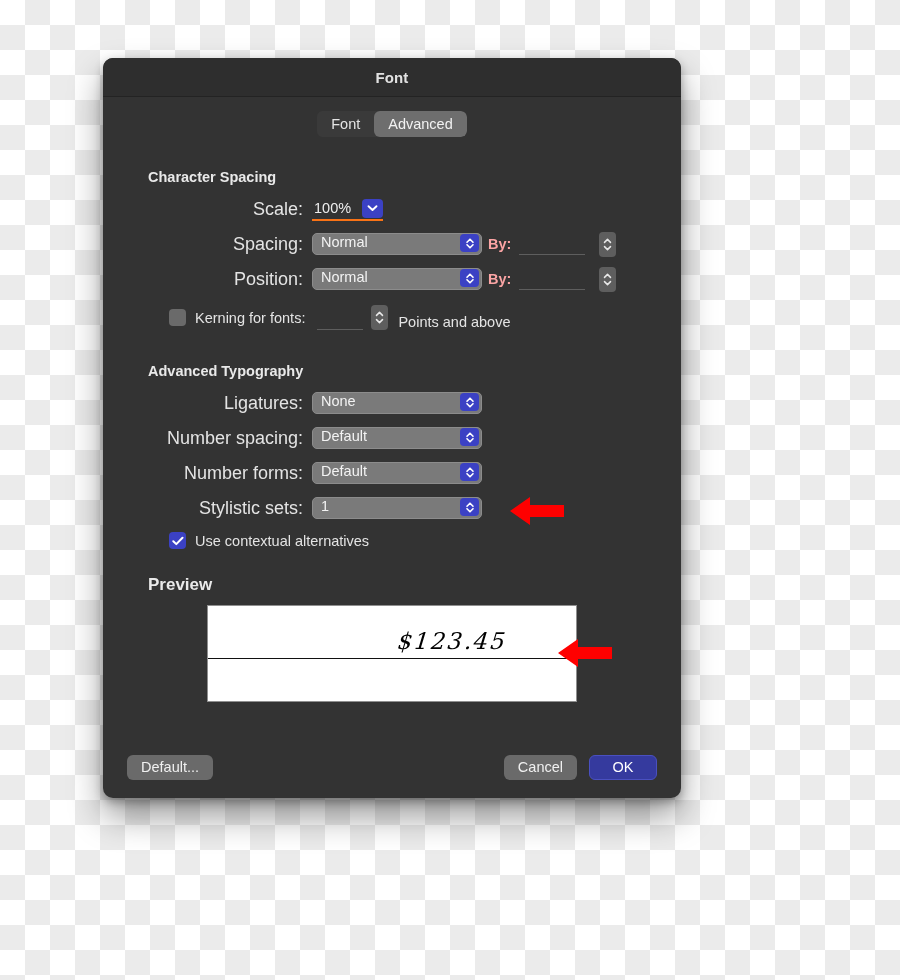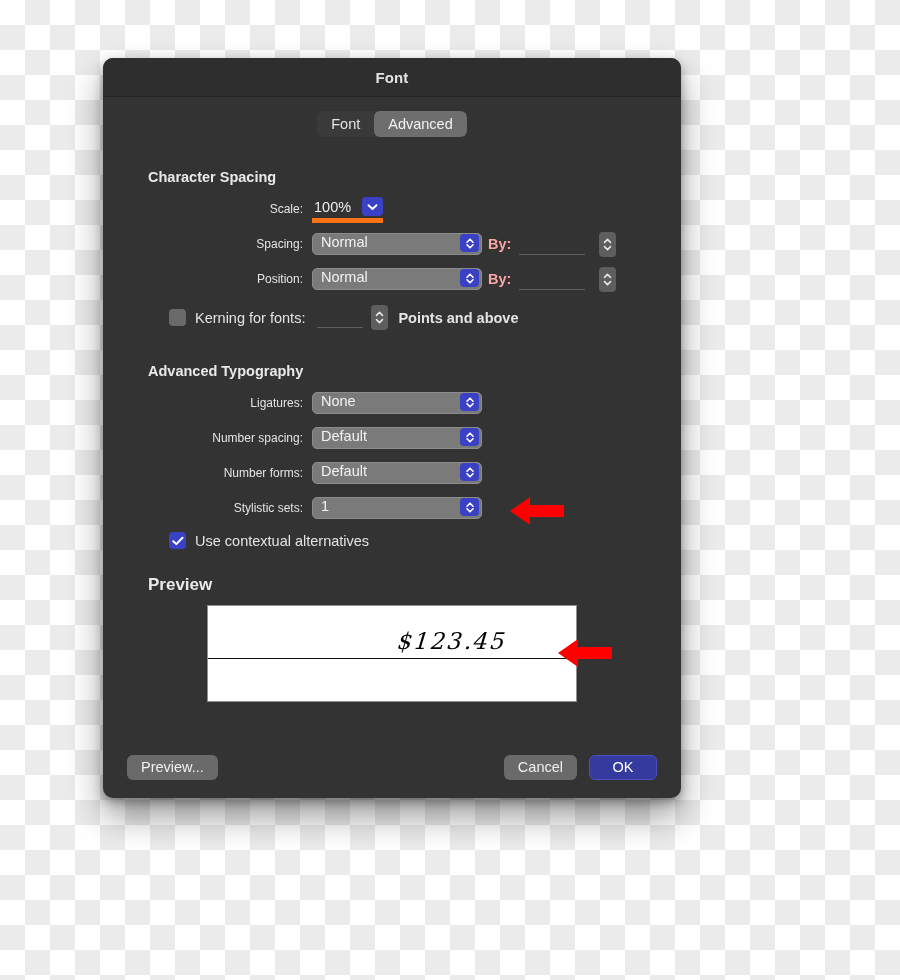--- a/index.html
+++ b/index.html
@@ -97,31 +97,31 @@
   .row {
     display: flex;
     align-items: center;
     margin-bottom: 11px;
     height: 24px;
   }
   .row-label {
     width: 155px;
     text-align: right;
     padding-right: 9px;
-    font-size: 12px;
+    font-size: 18px;
     color: #e4e4e4;
     white-space: nowrap;
   }
 
   
   .combo {
     display: flex;
     align-items: center;
     height: 22px;
-    border-bottom: 5px solid #f97316;
+    border-bottom: 2px solid #f97316;
     padding-left: 2px;
   }
   .combo-value {
     font-size: 14.5px;
     color: #ededed;
     min-width: 44px;
   }
   .chev-box {
     width: 21px;
     height: 19px;
@@ -211,23 +211,22 @@
     flex: none;
   }
   .checkbox.off { background: #6a6a6a; }
   .checkbox.on  { background: #3b41c4; }
   .check-label {
     font-size: 14.5px;
     color: #e4e4e4;
   }
   .kern-inline {
     display: flex;
-    align-items: center;
+    align-items: flex-end;
     margin-left: 12px;
-    font-weight: bold;
   }
 
   
   .preview-head {
     font-size: 17px;
     font-weight: bold;
     color: #e9e9e9;
     margin: 26px 0 10px 0;
   }
   .preview-box {
@@ -465,21 +464,21 @@
 
     <div class="preview-head">Preview</div>
     <div class="preview-box">
       <div class="preview-rule"></div>
       <div class="preview-text">$123.45</div>
     </div>
 
   </div>
 
   <div class="footer">
-    <div class="btn gray">Preview...</div>
+    <div class="btn gray">Default...</div>
     <div class="footer-spacer"></div>
     <div class="btn gray">Cancel</div>
     <div class="btn primary">OK</div>
   </div>
 
 </div>
 
 <div class="red-arrow" id="arrow-stylistic">
   <svg width="56" height="34" viewBox="0 0 56 34">
     <path d="M1 17 L21 3 L21 11 L55 11 L55 23 L21 23 L21 31 Z" fill="#FF0000"></path>

